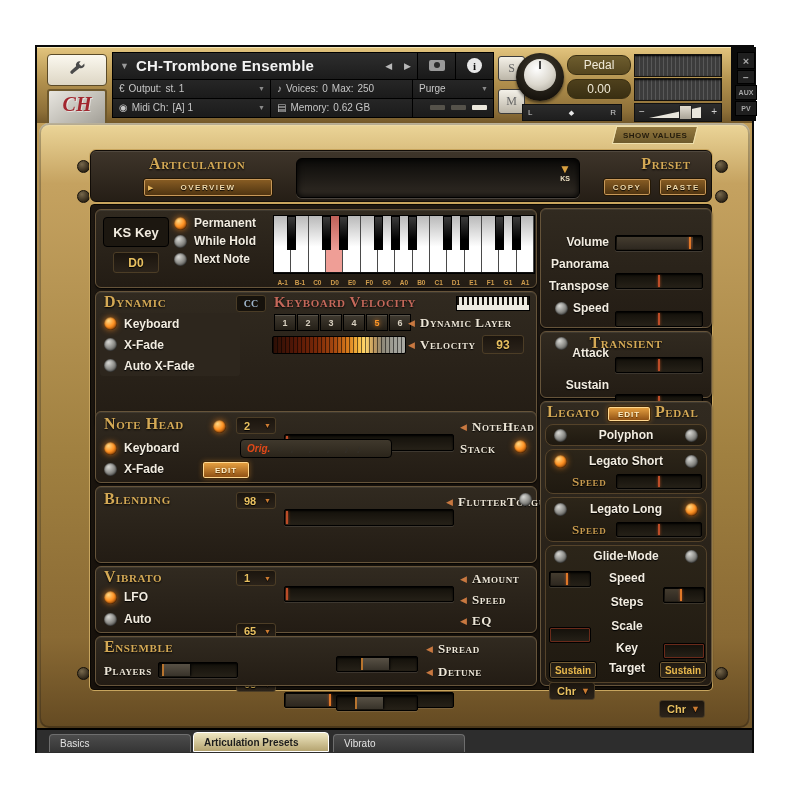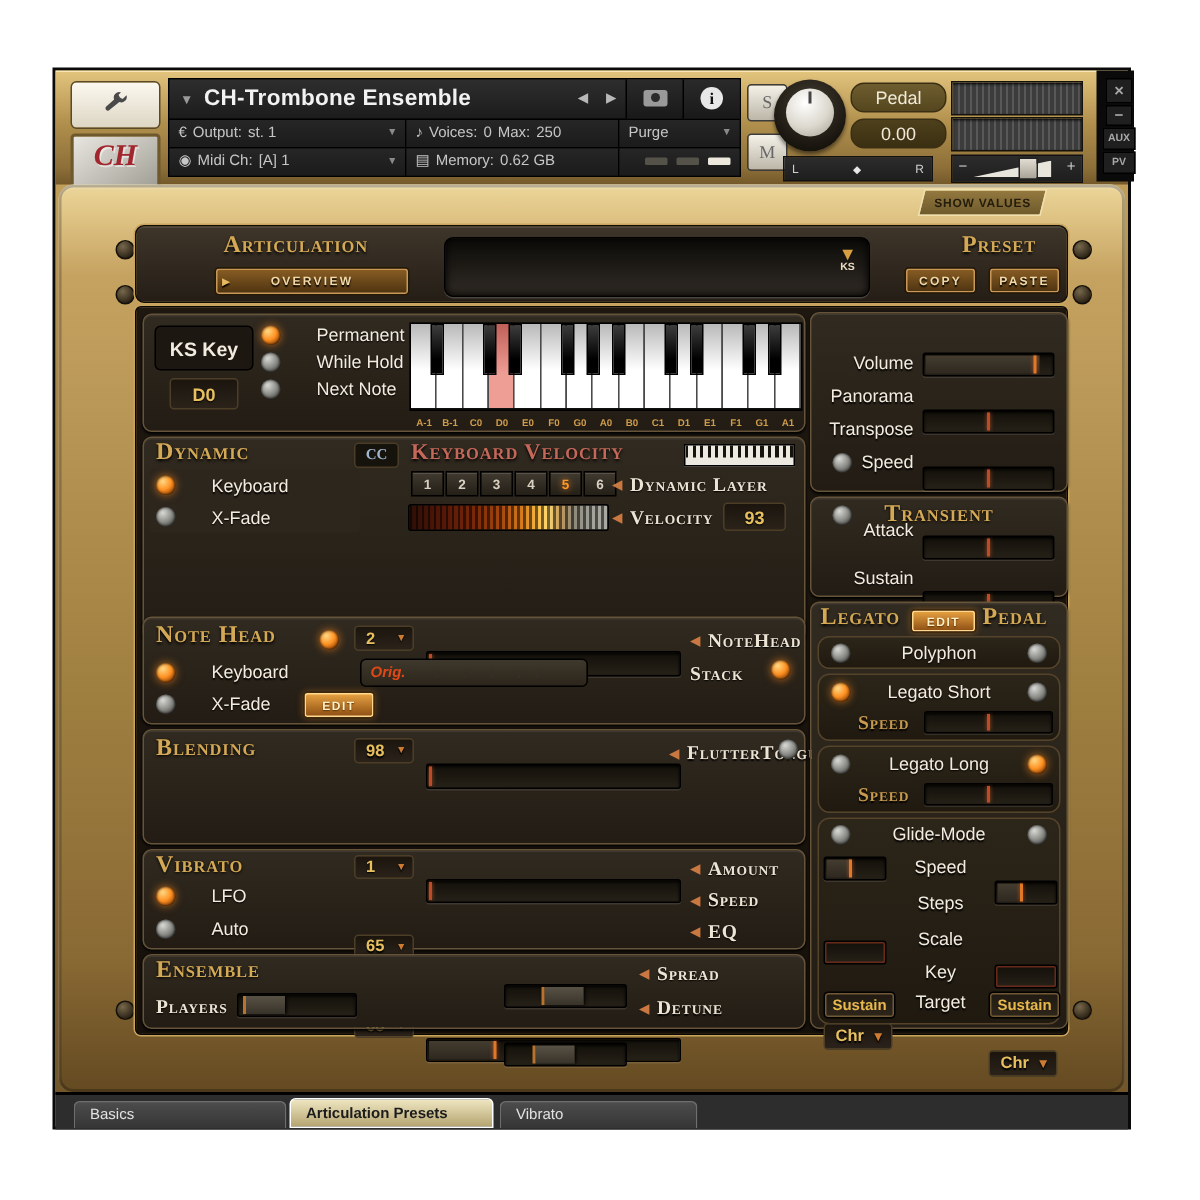--- a/index.html
+++ b/index.html
@@ -45,21 +45,21 @@
   .artic{position:absolute;left:53px;top:103px;width:622px;height:52px;background:linear-gradient(180deg,#3e352a,#251e16);border:1px solid #110c07;border-radius:6px;box-shadow:0 0 0 1px #c8a55e,inset 0 1px 0 #ffffff18;box-sizing:border-box;}
   .content{position:absolute;left:53px;top:157px;width:622px;height:486px;background:linear-gradient(180deg,#1e1811,#17110b);border:1px solid #0a0703;border-radius:4px;box-shadow:0 0 0 1px #c8a55e;box-sizing:border-box;}
   .panel{position:absolute;background:linear-gradient(180deg,#312a20,#231c14);border:1px solid #66543a;border-radius:6px;box-shadow:inset 0 1px 0 #ffffff12,0 1px 2px #000;box-sizing:border-box;}
   .sub{position:absolute;background:linear-gradient(180deg,#2c2519,#1f1910);border:1px solid #55432a;border-radius:8px;box-sizing:border-box;}
   
   .sc{font-family:"Liberation Serif","DejaVu Serif",serif;font-variant:small-caps;letter-spacing:.6px;}
   .gold-title{color:#d4a955;font-size:16px;font-weight:bold;text-shadow:0 1px 2px #000;}
   .red-title{color:#c4685a;font-size:15px;font-weight:bold;text-shadow:0 1px 2px #000;}
   .wlabel{color:#ece5d6;font-size:13px;font-weight:600;text-shadow:0 1px 1px #000;}
   .goldlabel{color:#c79a4e;font-size:13px;font-weight:600;text-shadow:0 1px 1px #000;}
-  .opt{display:flex;align-items:center;gap:24px;font-weight:normal;color:#f2ece0;font-size:12px;text-shadow:0 1px 1px #000;}
+  .opt{display:flex;align-items:center;gap:7px;font-weight:bold;color:#f2ece0;font-size:12px;text-shadow:0 1px 1px #000;}
   .led{width:13px;height:13px;border-radius:50%;flex:0 0 13px;}
   .led.on{background:radial-gradient(circle at 35% 30%,#ffd884,#ff9224 45%,#8a3c00 85%);box-shadow:0 0 6px #ff8c20aa,inset 0 0 2px #000;}
   .led.off{background:radial-gradient(circle at 35% 30%,#d8d8d4,#8a8a86 50%,#3a3a38 90%);box-shadow:inset 0 0 2px #000;}
   .slider{position:relative;background:linear-gradient(180deg,#13100a,#262118);border:1px solid #000;border-radius:2px;box-shadow:0 1px 0 #ffffff1a,inset 0 1px 2px #000;box-sizing:border-box;overflow:hidden;}
   .fill{position:absolute;left:1px;top:1px;bottom:1px;background:linear-gradient(180deg,#443c2f,#2e2820);}
   .mark{position:absolute;top:1px;bottom:1px;width:2px;background:#bc4c28;box-shadow:0 0 3px #ff6a2a99;}
   .mark.bright{background:#e07828;}
   .thumb{position:absolute;top:1px;bottom:1px;width:26px;background:linear-gradient(180deg,#585145,#38332a);border-left:2px solid #b8742e;box-shadow:1px 0 2px #000;}
   .dd{position:relative;background:linear-gradient(180deg,#1b150e,#2b231a);border:1px solid #4c3d26;border-radius:3px;color:#e8c060;font-weight:bold;font-size:11px;display:flex;align-items:center;padding-left:7px;box-sizing:border-box;text-shadow:0 1px 1px #000;}
   .dd .dd-arr{position:absolute;right:4px;color:#cd7c32;font-size:7px;}
@@ -294,20 +294,24 @@
 
       <div class="abs" style="left:4px;top:21px;width:140px;background:#2d261d;border-radius:3px;">
         <div class="opt" style="height:21px;padding-left:4px;">
             <span class="led on"></span>
             <span>Keyboard</span>
           </div>
         <div class="opt" style="height:21px;padding-left:4px;">
             <span class="led off"></span>
             <span>X-Fade</span>
           </div>
+        <div class="opt" style="height:21px;padding-left:4px;">
+            <span class="led off"></span>
+            <span>Auto X-Fade</span>
+          </div>
       </div>
 
       <div class="abs" style="left:178px;top:22px;display:flex;gap:1px;">
         <div class="layerbtn">1</div>
         <div class="layerbtn">2</div>
         <div class="layerbtn">3</div>
         <div class="layerbtn">4</div>
         <div class="layerbtn active">5</div>
         <div class="layerbtn">6</div>
       </div>

